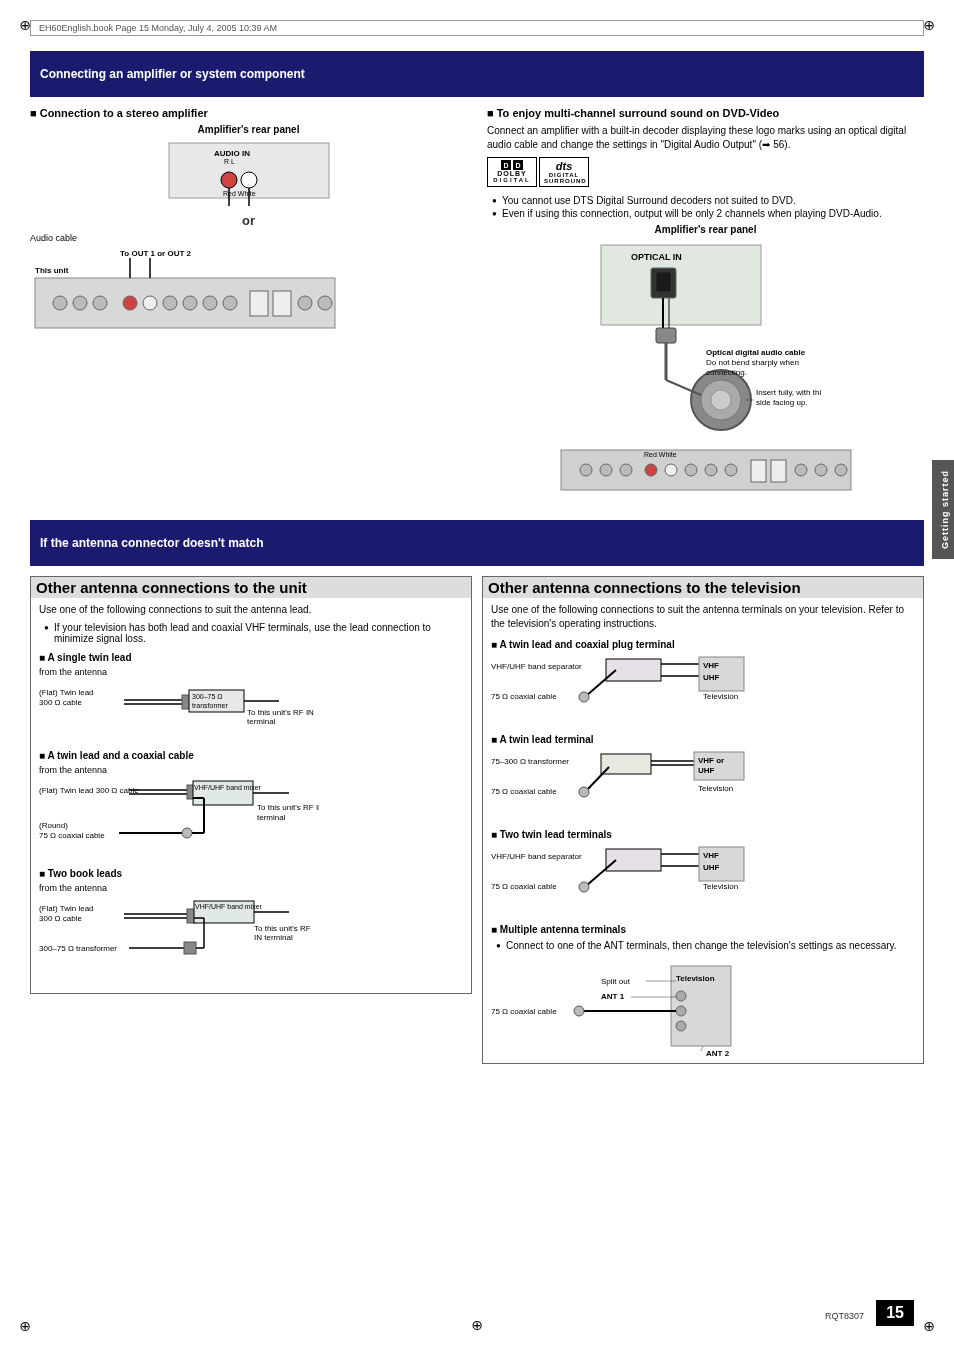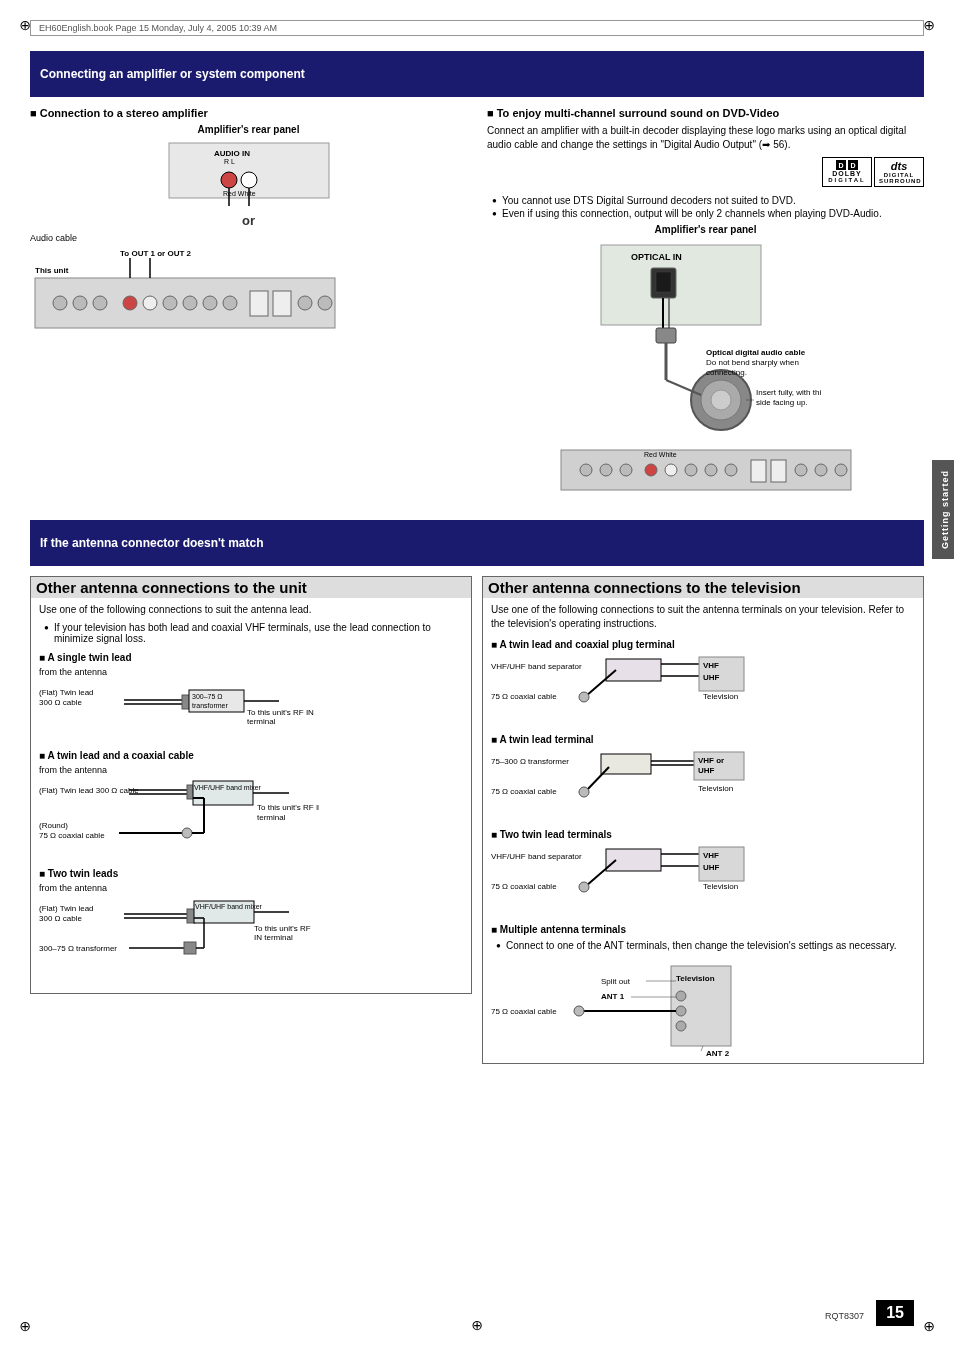--- a/index.html
+++ b/index.html
@@ -83,21 +83,20 @@
     }
     .dvd-section-title::before {
       content: '■ ';
     }
 
     
     .logos-area {
       display: flex;
       gap: 2px;
       margin-bottom: 8px;
-      justify-content: flex-end;
     }
     .dolby-logo {
       border: 1px solid #000;
       padding: 2px 4px;
       font-size: 8px;
       font-weight: bold;
       display: flex;
       flex-direction: column;
       align-items: center;
       width: 50px;
@@ -441,21 +440,21 @@
             <text x="0" y="50" font-size="8">(Round)</text>
             <text x="0" y="60" font-size="8">75 Ω coaxial cable</text>
             <line x1="80" y1="55" x2="148" y2="55" stroke="#000" stroke-width="2"></line>
             <circle cx="148" cy="55" r="5" fill="#bbb" stroke="#555" stroke-width="1"></circle>
             <line x1="153" y1="55" x2="165" y2="55" stroke="#000" stroke-width="2"></line>
             <line x1="165" y1="55" x2="165" y2="20" stroke="#000" stroke-width="2"></line>
             <line x1="165" y1="20" x2="154" y2="20" stroke="#000" stroke-width="2"></line>
           </svg>
 
           
-          <div class="sub-header">Two twin leads</div>
+          <div class="sub-header">Two book leads</div>
           <div style="font-size:9px; margin-bottom:3px;">from the antenna</div>
           <svg width="280" height="90">
 
             <text x="0" y="15" font-size="8">(Flat) Twin lead</text>
             <text x="0" y="25" font-size="8">300 Ω cable</text>
             <line x1="85" y1="18" x2="150" y2="18" stroke="#000" stroke-width="1.5"></line>
             <line x1="85" y1="22" x2="150" y2="22" stroke="#000" stroke-width="1.5"></line>
             <rect x="148" y="13" width="8" height="14" fill="#888" stroke="#555" stroke-width="1"></rect>
 
             <rect x="155" y="5" width="60" height="22" fill="#e0e8e8" stroke="#000" stroke-width="1"></rect>

